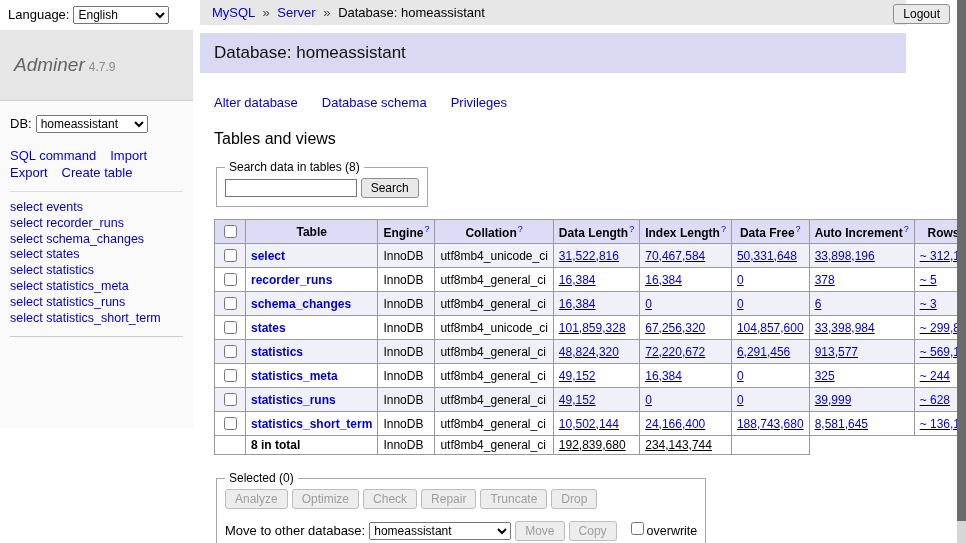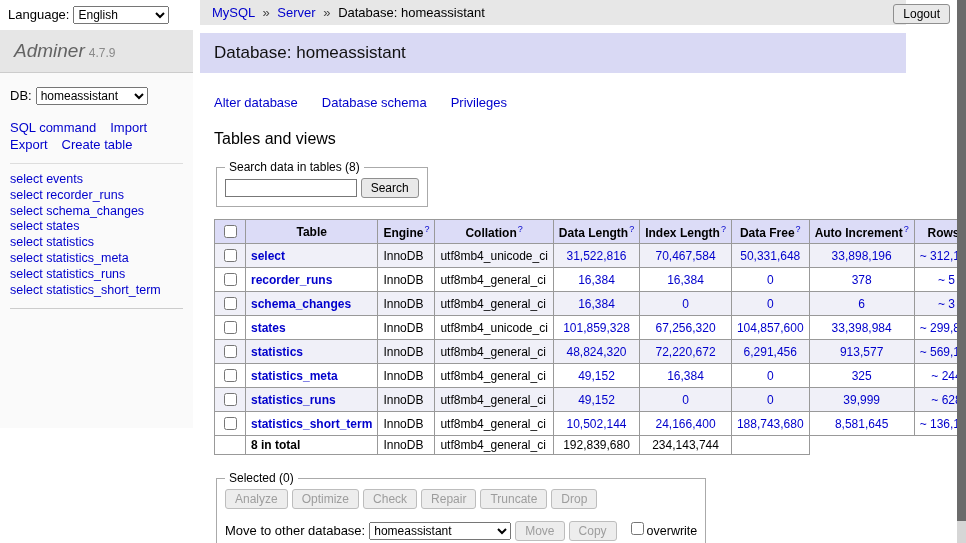--- a/index.html
+++ b/index.html
@@ -10,21 +10,21 @@
     font-size: 13px; color: #000;
   }
   a, .lnk { color: #0000cc; text-decoration: none; cursor: pointer; }
   .bold { font-weight: bold; }
 
   
   .sidebar { position: absolute; left: 0; top: 0; width: 193px; height: 428px; background: #fafafa; }
   .lang-row { padding: 6px 8px; background: #fff; white-space: nowrap; }
   .lang-row select { width: 96px; font-size: 12px; margin-left: 4px; }
   h1.app-h1 {
-    margin: 0; padding: 10px 14px; background: #e6e6e6; border-bottom: 1px solid #ccc;
+    margin: 0; padding: 24px 14px; background: #e6e6e6; border-bottom: 1px solid #ccc;
     font-style: italic; font-weight: normal; font-size: 19px; color: #636363;
   }
   h1.app-h1 .ver { font-size: 12px; color: #8a8a8a; margin-left: 4px; font-style: normal; }
   .db-row { padding: 14px 10px 4px; }
   .db-row select { width: 112px; font-size: 12px; margin-left: 4px; }
   .side-actions { margin: 10px 10px 0; line-height: 17px; border-bottom: 1px solid #ddd; padding-bottom: 10px; }
   .side-actions a { margin-right: 14px; }
   .table-links { margin: 8px 10px 0; padding-bottom: 10px; border-bottom: 1px solid #ccc; }
   .table-links a { display: block; line-height: 15.8px; font-size: 12.5px; }
 
@@ -61,21 +61,21 @@
   .db-table thead th:nth-child(3)  { width: 46px; }
   .db-table thead th:nth-child(4)  { width: 98px; }
   .db-table thead th:nth-child(5)  { width: 74px; }
   .db-table thead th:nth-child(6)  { width: 76px; }
   .db-table thead th:nth-child(7)  { width: 62px; }
   .db-table thead th:nth-child(8)  { width: 82px; }
   .db-table thead th:nth-child(9)  { width: 54px; }
   .db-table thead th:nth-child(10) { width: 54px; }
   .db-table tbody th { text-align: left; }
   .db-table tbody.rows tr:nth-child(odd) { background: #f0f0f8; }
-  .db-table .num { text-align: center; }
+  .db-table .num { text-align: left; text-decoration: underline; }
   .db-table .check { text-align: center; }
   sup.help { font-size: 9px; color: #0000cc; font-weight: normal; margin-left: 1px; cursor: pointer; }
   .total-row th { font-weight: bold; }
   .total-row td.nb { border: none; background: #fff; }
 
   .selected-fs { margin-top: 16px; }
   .move-row { margin-top: 10px; font-size: 13px; }
   .move-row select { width: 142px; font-size: 12px; margin: 0 4px; }
   .move-row label { margin-left: 6px; font-size: 12.5px; }
 

